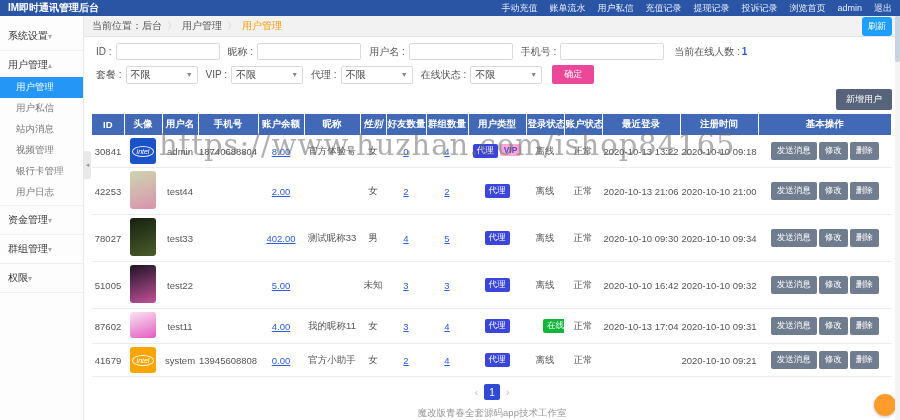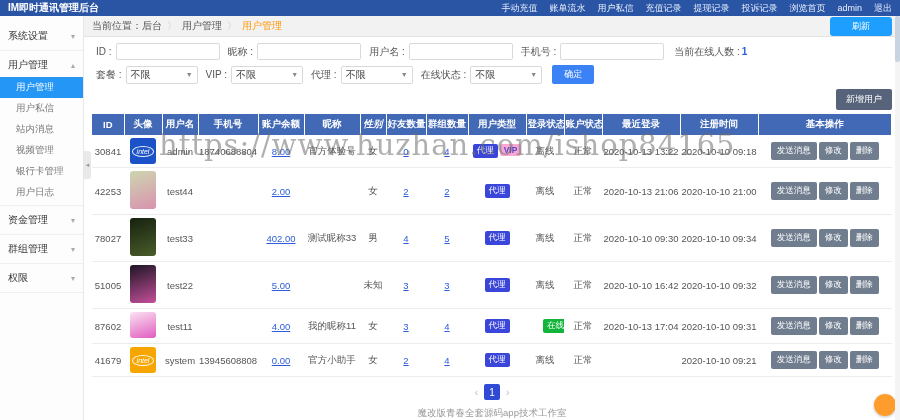--- a/index.html
+++ b/index.html
@@ -12,52 +12,52 @@
   .nav-title { color:#fff; font-weight:bold; font-size:10px; white-space:nowrap; }
   .nav-menu { display:flex; gap:12px; align-items:center; }
   .nav-item { color:#e8eefc; font-size:9px; cursor:pointer; white-space:nowrap; }
 
   .layout { display:flex; height:404px; position:relative; }
 
   
   .sidebar { width:84px; background:#fdfdfd; border-right:1px solid #e8e8e8;
     padding-top:6px; flex-shrink:0; }
   .side-group { border-bottom:1px solid #f0f0f0; padding:2px 0; }
-  .side-parent { display:flex; justify-content:space-between; align-items:center;
+  .side-parent { display:flex; align-items:center;
     padding:5px 8px; color:#333; font-size:10px; cursor:pointer; }
   .chev { color:#aaa; font-size:8px; }
   .side-children { list-style:none; }
   .side-child { padding:4px 0 4px 16px; color:#777; font-size:9.5px; cursor:pointer; }
   .side-child.active { background:#2496f5; color:#fff; }
   .side-collapse { position:absolute; left:84px; top:135px; width:7px; height:28px;
     background:#e9e9e9; border-radius:0 3px 3px 0; color:#9a9a9a; font-size:7px;
     display:flex; align-items:center; justify-content:center; cursor:pointer; }
 
   
   .main { flex:1; position:relative; overflow:hidden; }
   .crumb-bar { height:21px; background:#f2f2f2; border-bottom:1px solid #e3e3e3;
     display:flex; align-items:center; justify-content:space-between; padding:0 8px; }
   .crumbs { display:flex; align-items:center; gap:5px; color:#555; }
   .crumb-sep { color:#bbb; }
   .crumb { color:#555; cursor:pointer; }
   .crumb.active { color:#ff9800; }
   .btn { border:none; border-radius:2px; color:#fff; cursor:pointer;
     font-size:9px; font-family:inherit; }
-  .btn-refresh { background:#1E9FFF; padding:3px 22px; border-radius:3px; }
+  .btn-refresh { background:#1E9FFF; padding:3px 6px; border-radius:3px; }
 
   .content { padding:6px 8px 0 8px; position:relative; }
   .filter-row { display:flex; align-items:center; gap:4px; margin-bottom:5px; flex-wrap:nowrap; }
   .f-label { color:#555; white-space:nowrap; margin-left:4px; }
   .f-input { width:104px; height:17px; border:1px solid #d9d9d9; border-radius:2px;
     padding:0 4px; font-size:10px; }
   .f-select { width:72px; height:18px; border:1px solid #d9d9d9; border-radius:2px;
     background:#fff; display:flex; align-items:center; justify-content:space-between;
     padding:0 4px; cursor:pointer; color:#444; }
   .f-select .arrow { color:#888; font-size:7px; }
-  .btn-submit { background:#3b82f6; padding:3px 12px; margin-left:6px; border-radius:2px; }
+  .btn-submit { background:#ec4899; padding:3px 12px; margin-left:6px; border-radius:2px; }
   .online-wrap { color:#555; margin-left:6px; white-space:nowrap; }
   .online-count { color:#2d5cd9; font-weight:bold; margin-left:2px; }
 
   .toolbar { display:flex; justify-content:flex-end; margin:2px 0 4px 0; }
   .btn-add { background:#56637a; padding:4px 10px; }
 
   
   table { width:100%; border-collapse:collapse; table-layout:fixed; }
   thead th { background:#4169b5; color:#fff; font-weight:bold; font-size:9.5px;
     padding:4px 1px; border-right:1px solid rgba(255,255,255,0.12); white-space:nowrap;

